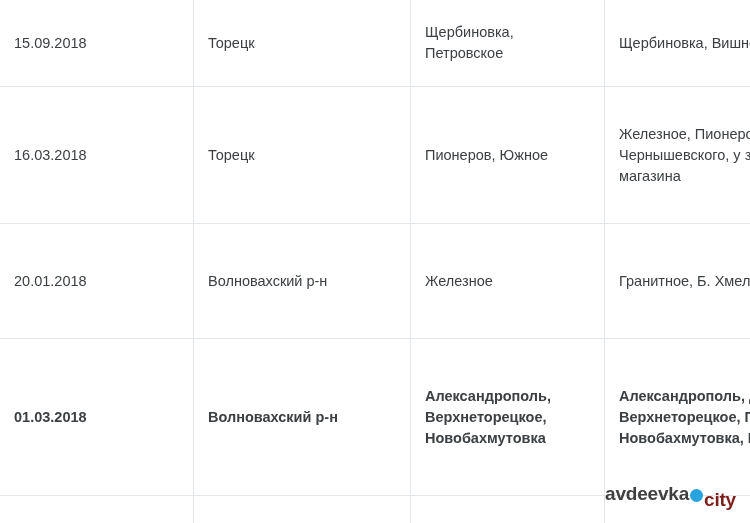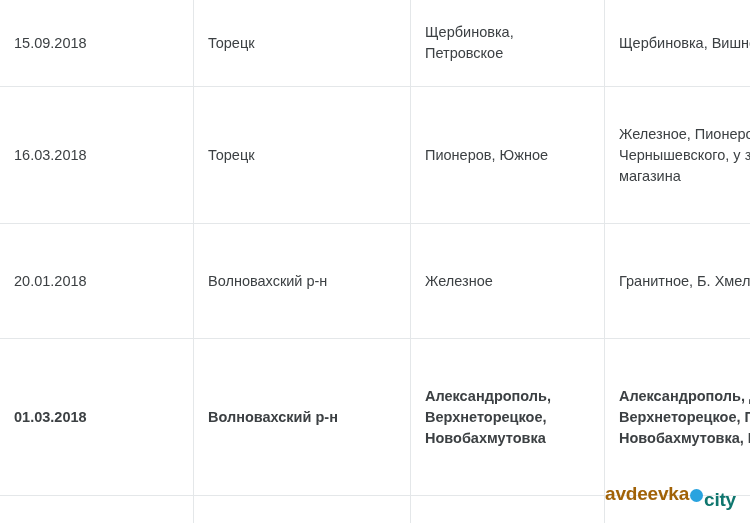--- a/index.html
+++ b/index.html
@@ -45,22 +45,22 @@
   .watermark {
     position: absolute;
     right: 14px;
     bottom: 12px;
     display: flex;
     align-items: center;
     font-size: 19px;
     font-weight: bold;
     letter-spacing: -0.2px;
   }
-  .wm-dark { color: #a16207; }
-  .wm-blue { color: #0f766e; margin-top: 12px; }
+  .wm-dark { color: #404040; }
+  .wm-blue { color: #7f1d1d; margin-top: 12px; }
   .wm-dot {
     width: 13px;
     height: 13px;
     border-radius: 50%;
     background: #29a3df;
     display: inline-block;
     margin: 0 1px;
     position: relative;
     top: 1px;
   }

